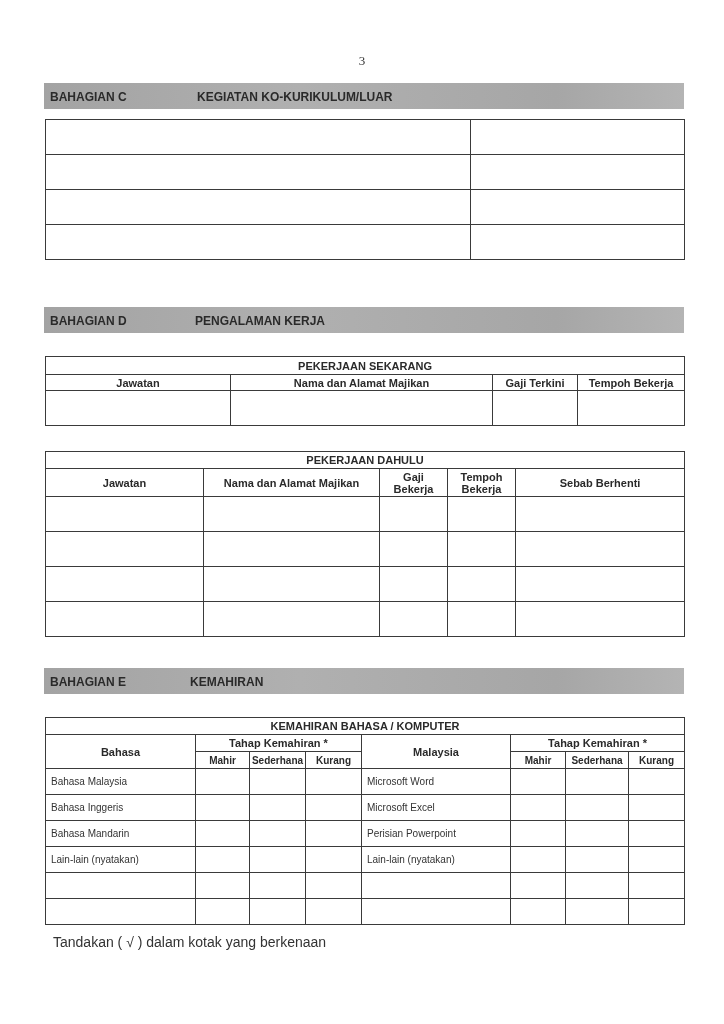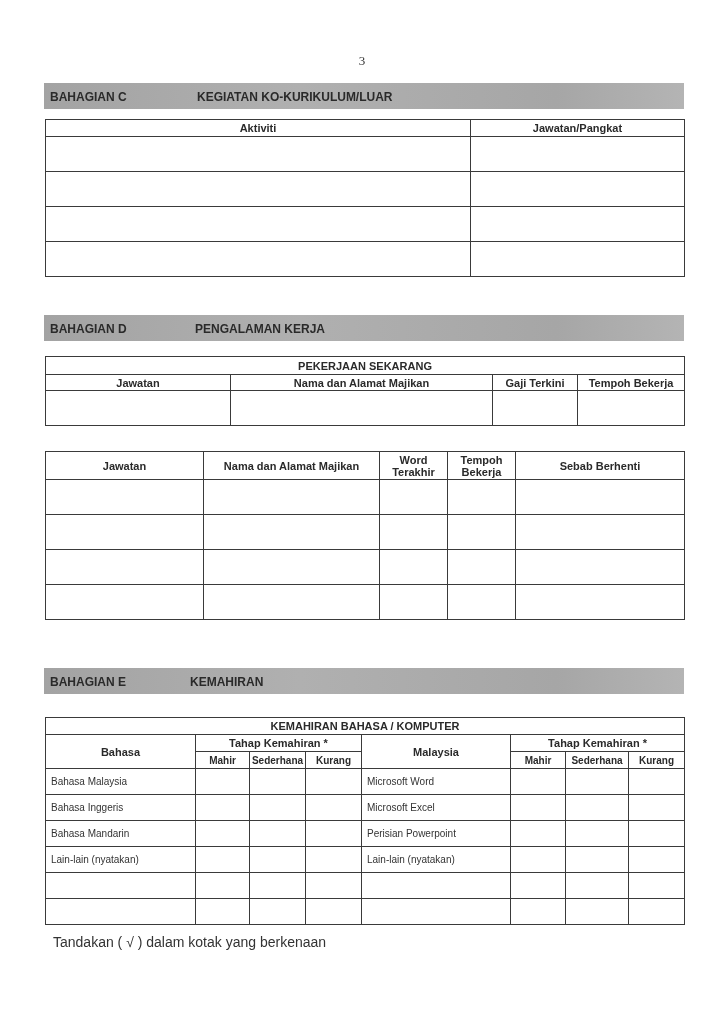--- a/index.html
+++ b/index.html
@@ -28,44 +28,40 @@
   <span class="code">BAHAGIAN C</span>
   <span class="title" style="left:153px;">KEGIATAN KO-KURIKULUM/LUAR</span>
 </div>
 
 <table class="grid" style="left:45px; top:119px; width:639px;">
   <colgroup>
       <col style="width:425px">
       <col style="width:214px">
     </colgroup>
   <tbody>
-      <tr style="height:17px">
-    <th>Aktiviti</th>
-    <th>Jawatan/Pangkat</th>
-  </tr>
-  <tr style="height:35px">
-    <td></td>
-        <td></td>
-  </tr>
-  <tr style="height:35px">
-    <td></td>
-        <td></td>
-  </tr>
-  <tr style="height:35px">
-    <td></td>
-        <td></td>
-  </tr>
-  <tr style="height:35px">
-    <td></td>
-        <td></td>
-  </tr>
-</tbody>
-  </table>
-
-<div class="band" style="top:315px;">
+  <tr style="height:35px">
+    <td></td>
+        <td></td>
+  </tr>
+  <tr style="height:35px">
+    <td></td>
+        <td></td>
+  </tr>
+  <tr style="height:35px">
+    <td></td>
+        <td></td>
+  </tr>
+  <tr style="height:35px">
+    <td></td>
+        <td></td>
+  </tr>
+</tbody>
+  </table>
+
+<div class="band" style="top:307px;">
   <span class="code">BAHAGIAN D</span>
   <span class="title" style="left:151px;">PENGALAMAN KERJA</span>
 </div>
 
 <table class="grid" style="left:45px; top:356px; width:639px;">
   <colgroup>
       <col style="width:185px">
       <col style="width:262px">
       <col style="width:85px">
       <col style="width:107px">
@@ -91,24 +87,27 @@
 
 <table class="grid" style="left:45px; top:451px; width:639px;">
   <colgroup>
       <col style="width:158px">
       <col style="width:176px">
       <col style="width:68px">
       <col style="width:68px">
       <col style="width:169px">
     </colgroup>
   <tbody>
+      <tr style="height:17px">
+    <th class="main" colspan="5">PEKERJAAN DAHULU</th>
+  </tr>
   <tr style="height:28px">
     <th>Jawatan</th>
     <th>Nama dan Alamat Majikan</th>
-    <th style="line-height:12px; padding:0 8px;">Word Terakhir</th>
+    <th style="line-height:12px; padding:0 8px;">Gaji Bekerja</th>
     <th style="line-height:12px; padding:0 6px;">Tempoh Bekerja</th>
     <th>Sebab Berhenti</th>
   </tr>
   <tr style="height:35px">
     <td></td>
         <td></td>
         <td></td>
         <td></td>
         <td></td>
   </tr>

